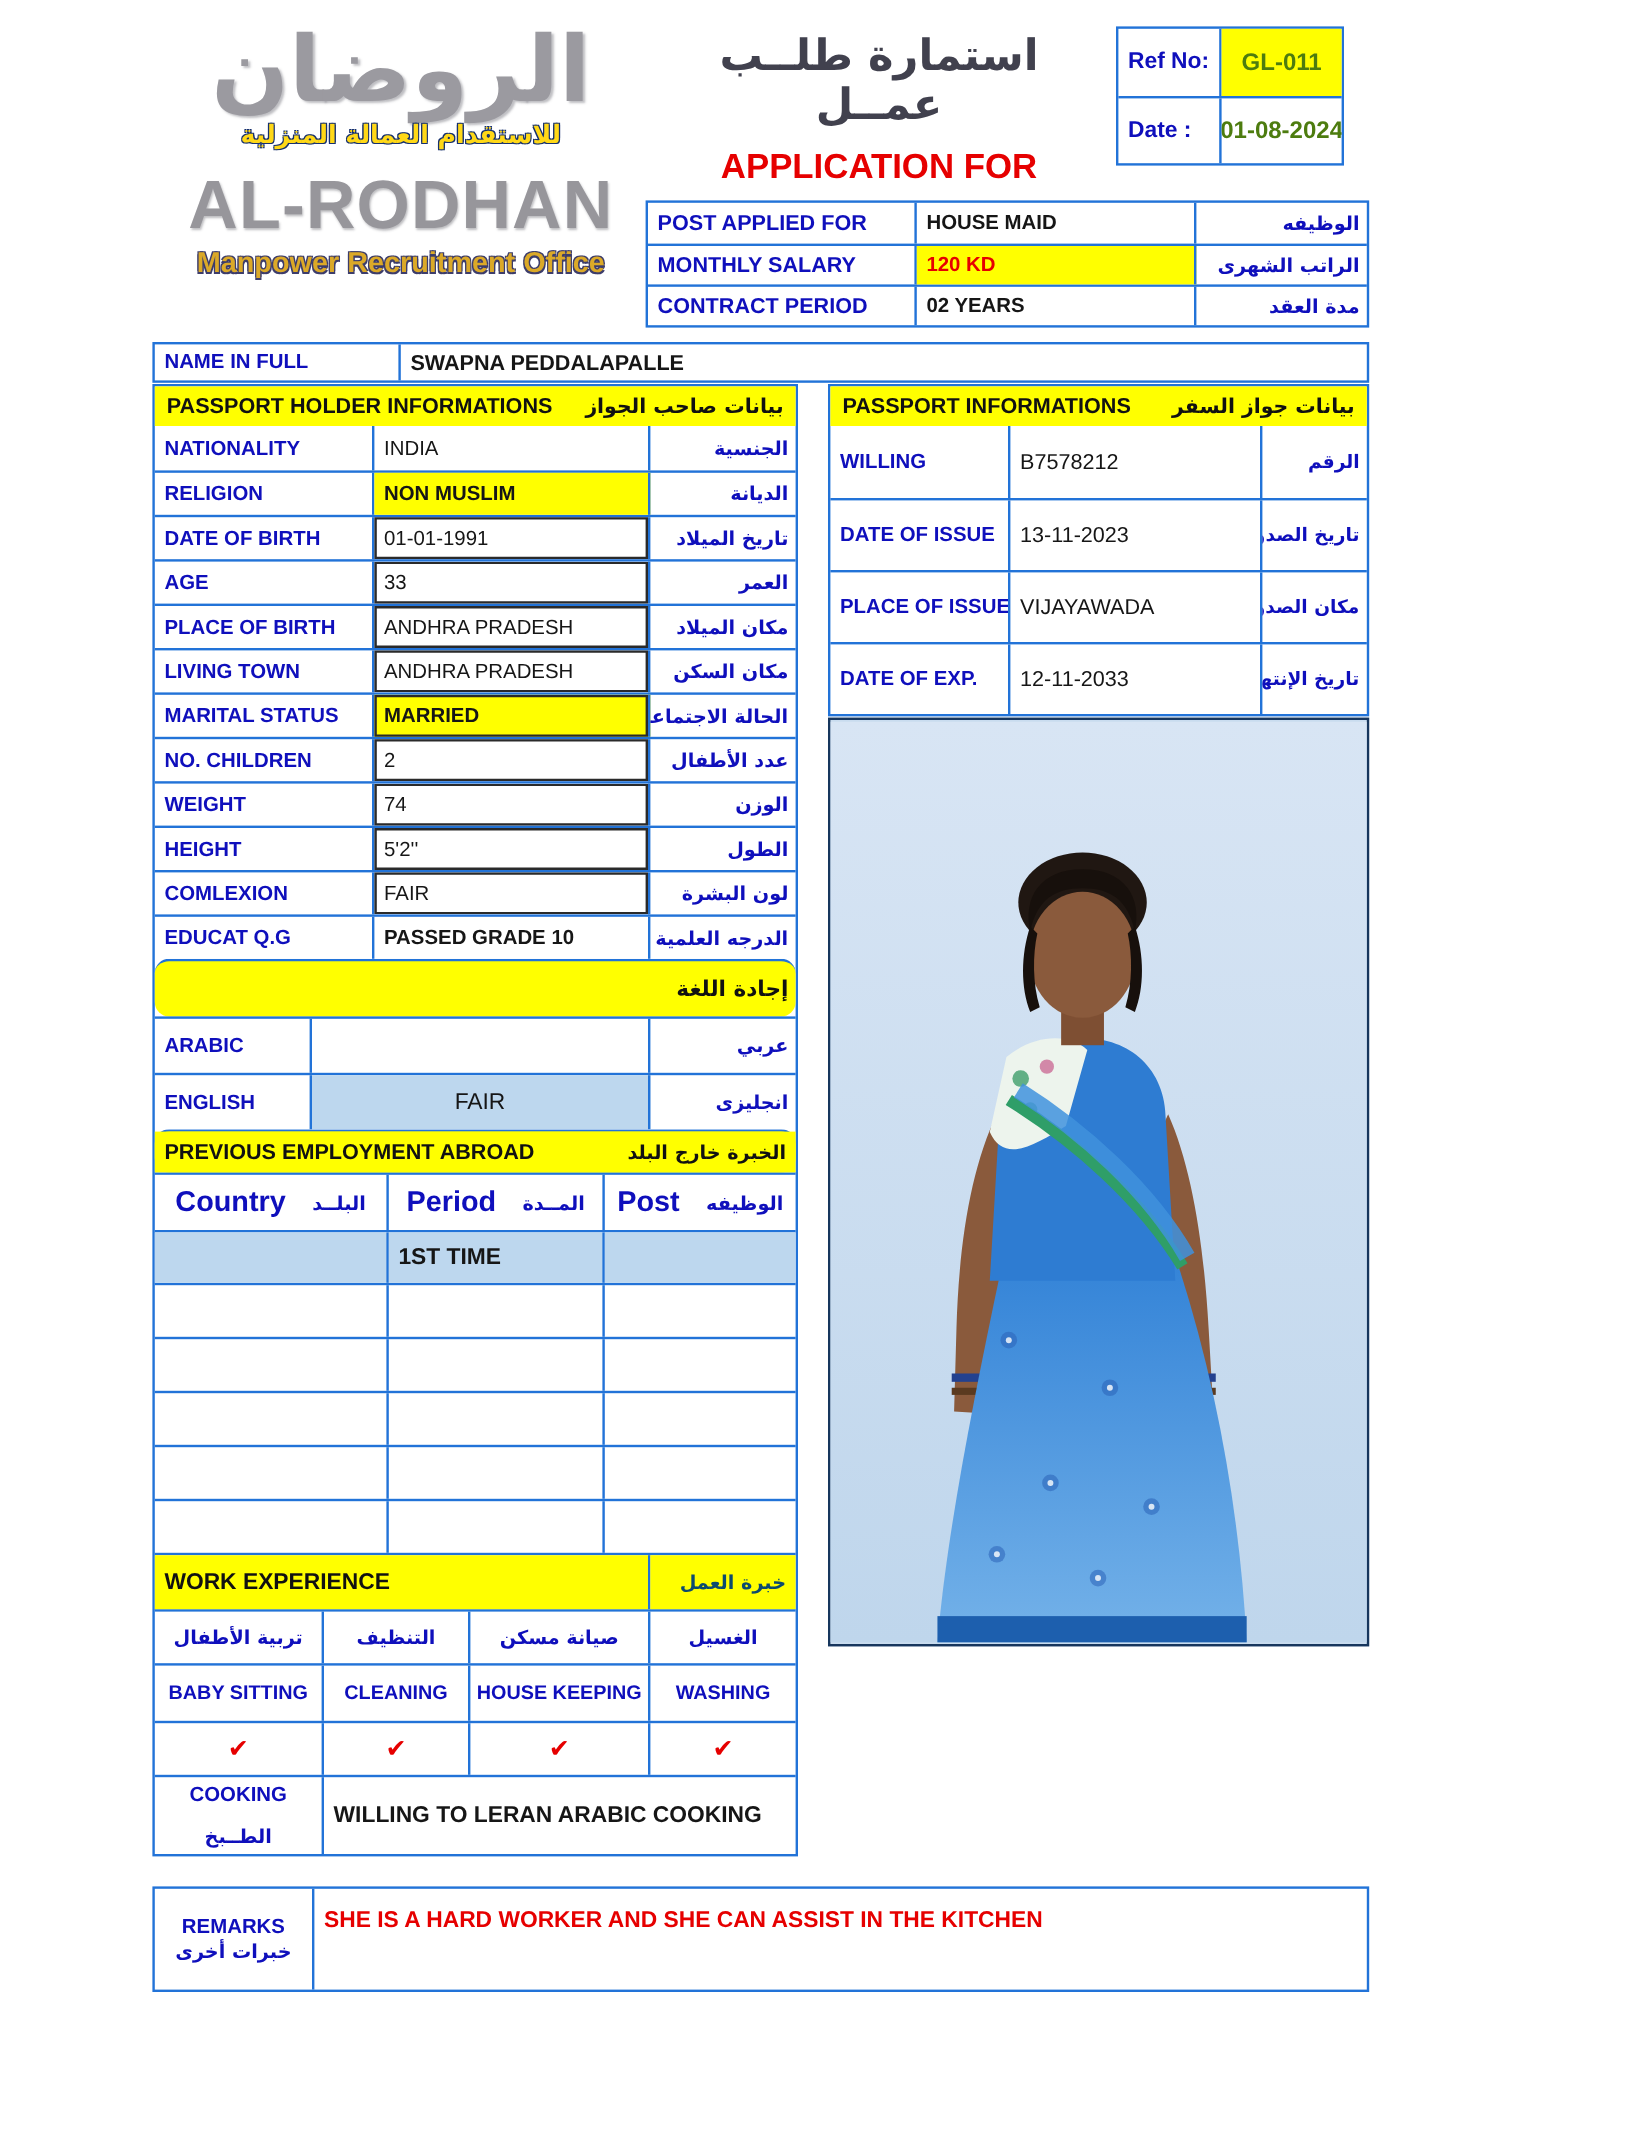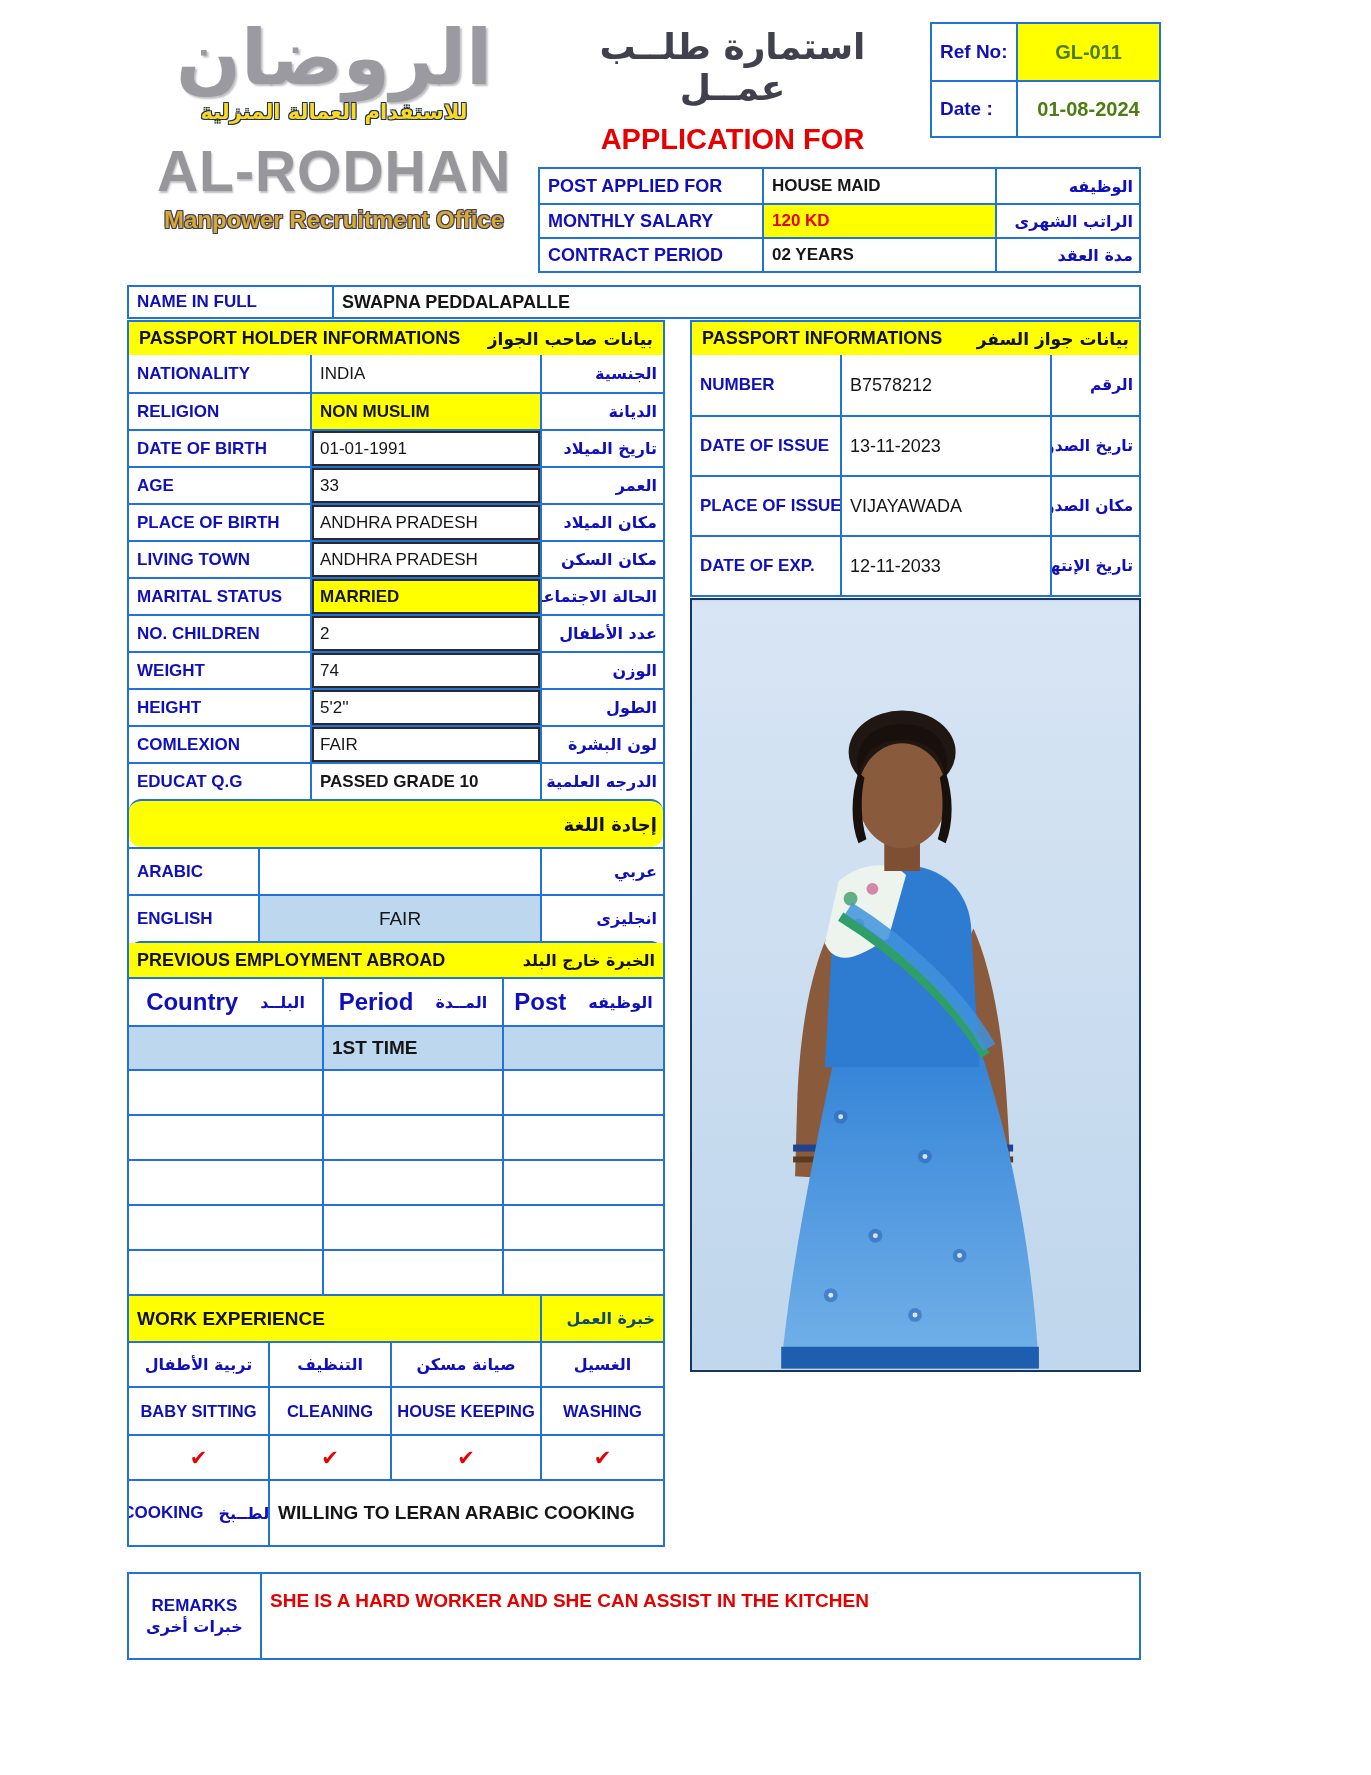--- a/index.html
+++ b/index.html
@@ -43,21 +43,21 @@
             text-shadow:-1px -1px 0 #16306e,1px -1px 0 #16306e,-1px 1px 0 #16306e,1px 1px 0 #16306e;}
   .logo-en{font-size:57px;font-weight:900;color:#97969b;letter-spacing:1px;margin-top:14px;
            text-shadow:1px 2px 2px rgba(40,40,50,.30);}
   .logo-tag{font-size:24px;font-weight:800;color:#dba928;margin-top:2px;
             text-shadow:-1px -1px 0 #3d3d6b,1px -1px 0 #3d3d6b,-1px 1px 0 #3d3d6b,1px 1px 0 #3d3d6b;}
 
   .titleblock{position:absolute;left:545px;top:26px;width:375px;text-align:center;}
   .title-ar{font-family:"DejaVu Sans",sans-serif;font-size:36px;font-weight:bold;color:#41414e;}
   .title-en{font-size:29px;font-weight:bold;color:var(--red);line-height:1.45;margin-top:10px;}
 
-  .refdate{position:absolute;left:930px;top:22px;width:231px;}
+  .refdate{position:absolute;left:930px;top:22px;width:190px;}
   .refdate .row{grid-template-columns:86px 1fr;height:56px;}
   .refdate .c{font-size:19px;}
   .refdate .val{justify-content:center;font-weight:bold;font-size:20px;color:#4d7c0f;}
 
   .posttbl{position:absolute;left:538px;top:167px;width:603px;}
   .posttbl .row{grid-template-columns:224px 233px 1fr;height:34px;}
   .posttbl .lab{font-size:18px;}
   .posttbl .val{font-weight:bold;font-size:17px;}
   .posttbl .ar{justify-content:flex-start;}
 
@@ -85,21 +85,21 @@
   .workband{grid-template-columns:413px 1fr;height:47px;}
   .workband .c{background:var(--yellow);}
   .workband .en{font-weight:bold;font-size:19px;color:#111;}
   .skillhdr{grid-template-columns:141px 122px 150px 1fr;height:48px;}
   .skillhdr .c{justify-content:center;color:var(--navy);font-weight:bold;font-size:16.5px;padding:0 2px;}
   .skillar{grid-template-columns:141px 122px 150px 1fr;height:45px;}
   .skillar .c{justify-content:center;}
   .skillck{grid-template-columns:141px 122px 150px 1fr;height:45px;}
   .skillck .c{justify-content:center;color:var(--red);font-size:21px;font-weight:bold;}
   .cookrow{grid-template-columns:141px 1fr;height:66px;}
-  .cook-label{flex-direction:row;justify-content:center;gap:15px;}
+  .cook-label{flex-direction:column;justify-content:center;gap:15px;}
   .cook-label .en{color:var(--navy);font-weight:bold;font-size:17px;}
   .cook-label .arr{font-family:"DejaVu Sans",sans-serif;direction:rtl;color:var(--navy);font-weight:bold;font-size:16px;}
   .cook-val{font-weight:bold;font-size:19px;}
 
   
   .remarks{position:absolute;left:127px;top:1572px;width:1014px;}
   .remarks .row{grid-template-columns:133px 1fr;height:84px;}
   .rem-label{flex-direction:column;justify-content:center;gap:1px;}
   .rem-label .en{color:var(--navy);font-weight:bold;font-size:17px;}
   .rem-label .arr{font-family:"DejaVu Sans",sans-serif;direction:rtl;color:var(--navy);font-weight:bold;font-size:16px;}
@@ -344,21 +344,21 @@
       <div class="c rem-val">SHE IS A HARD WORKER AND  SHE CAN ASSIST IN THE KITCHEN</div>
     </div>
   </div>
 
   <div class="tbl rightcol ptbl">
     <div class="hdr">
       <span class="en">PASSPORT INFORMATIONS</span>
       <span class="arr" dir="rtl">بيانات جواز السفر</span>
     </div>
     <div class="row">
-      <div class="c lab">NUMBER</div>
+      <div class="c lab">WILLING</div>
       <div class="c val">B7578212</div>
       <div class="c ar">الرقم</div>
     </div>
     <div class="row">
       <div class="c lab">DATE OF ISSUE</div>
       <div class="c val">13-11-2023</div>
       <div class="c ar">تاريخ الصدور</div>
     </div>
     <div class="row">
       <div class="c lab">PLACE OF ISSUE</div>

